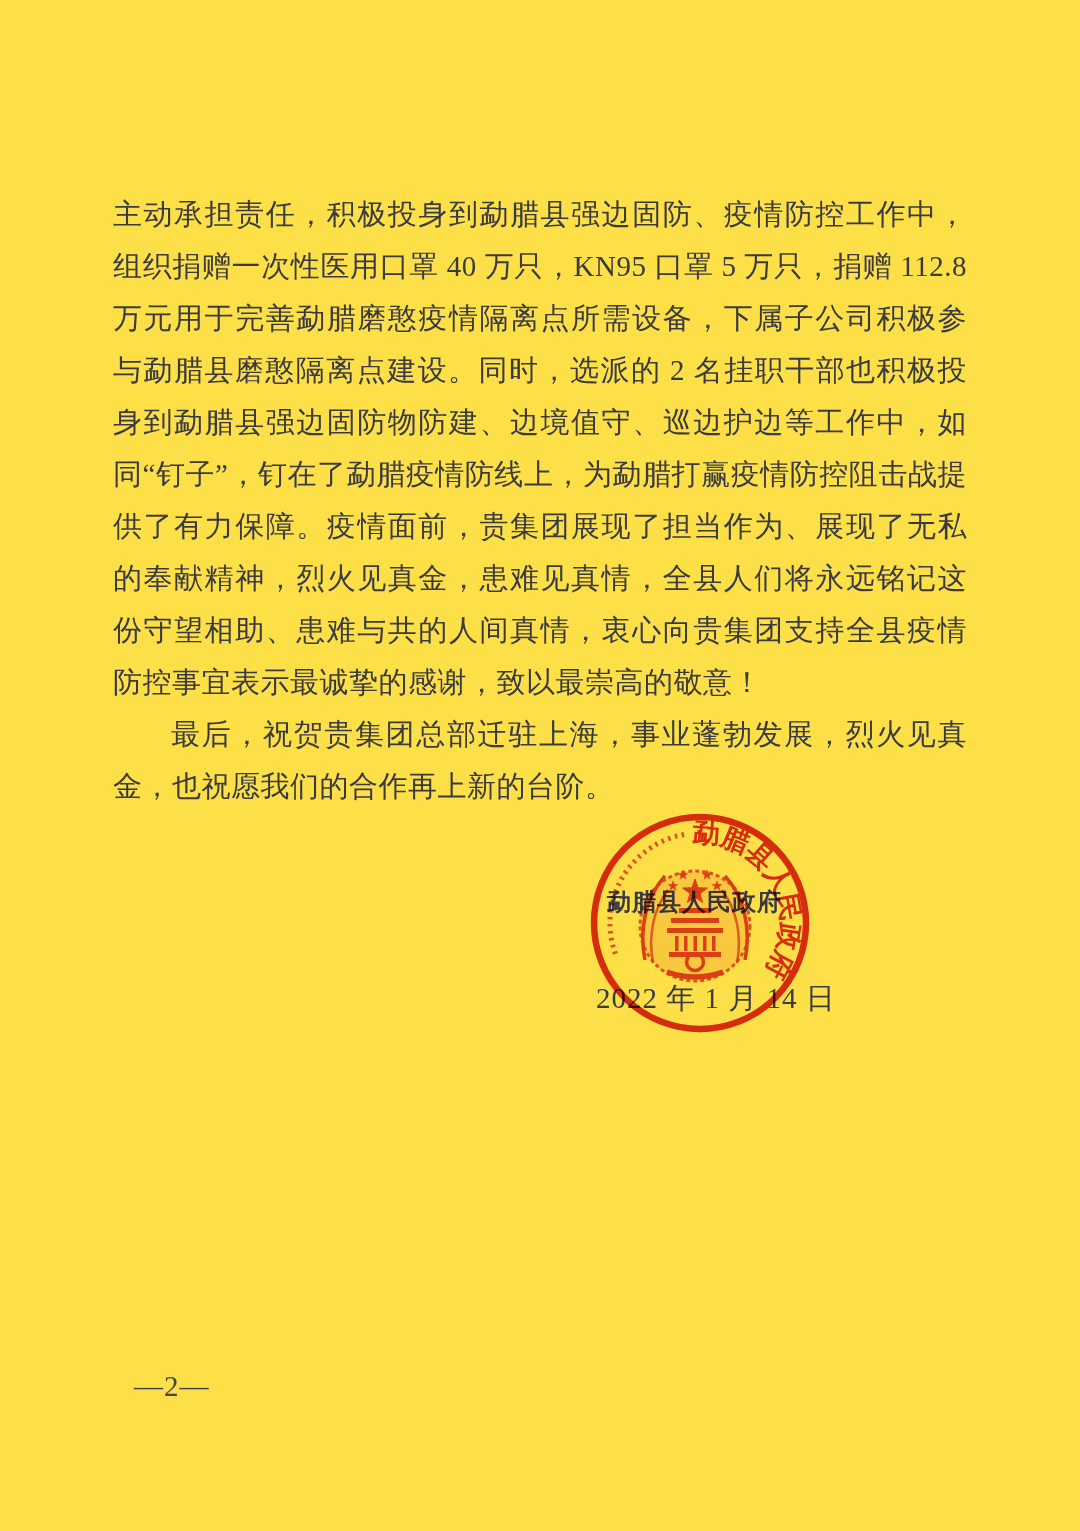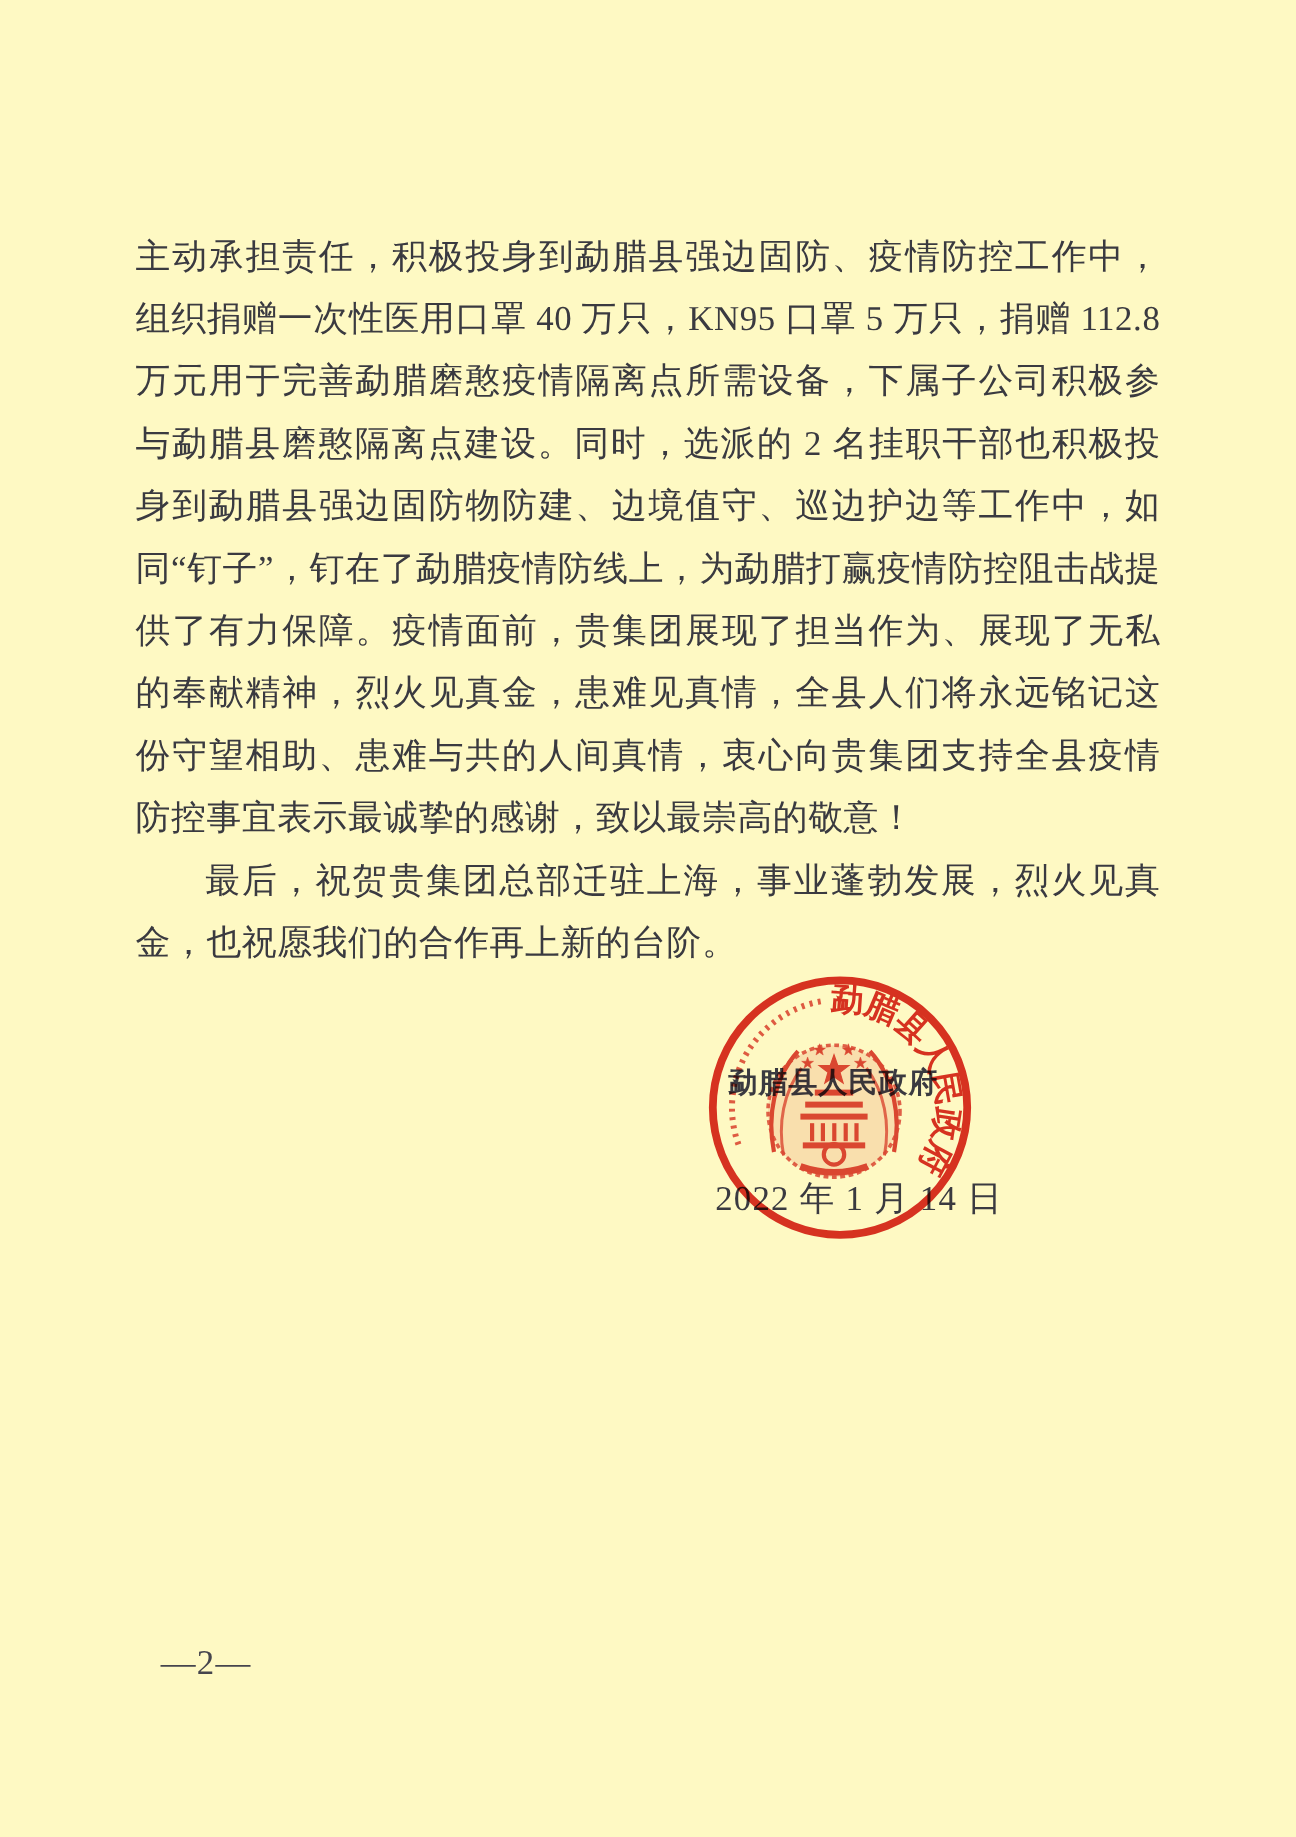--- a/index.html
+++ b/index.html
@@ -1,18 +1,18 @@
 <!DOCTYPE html>
 <html lang="zh" style="--seal-color: #d5281e; --ink-color: #3a3a40;"><head>
 <meta charset="utf-8">
 <style>
   html,body{margin:0;padding:0;background:#e9e9e9;}
   .page{
     position:relative;width:1080px;height:1531px;margin:0 auto;
-    background:#fef9c3;overflow:hidden;
+    background:#fde047;overflow:hidden;
     font-family:"Liberation Serif","DejaVu Serif",serif;
     color:var(--ink-color,#3a3a40);
   }
   .body-text{
     position:absolute;left:113px;top:188px;width:854px;
   }
   .para{
     margin:0;font-size:29px;line-height:52px;letter-spacing:.5px;
     text-align:justify;text-justify:inter-character;
   }

